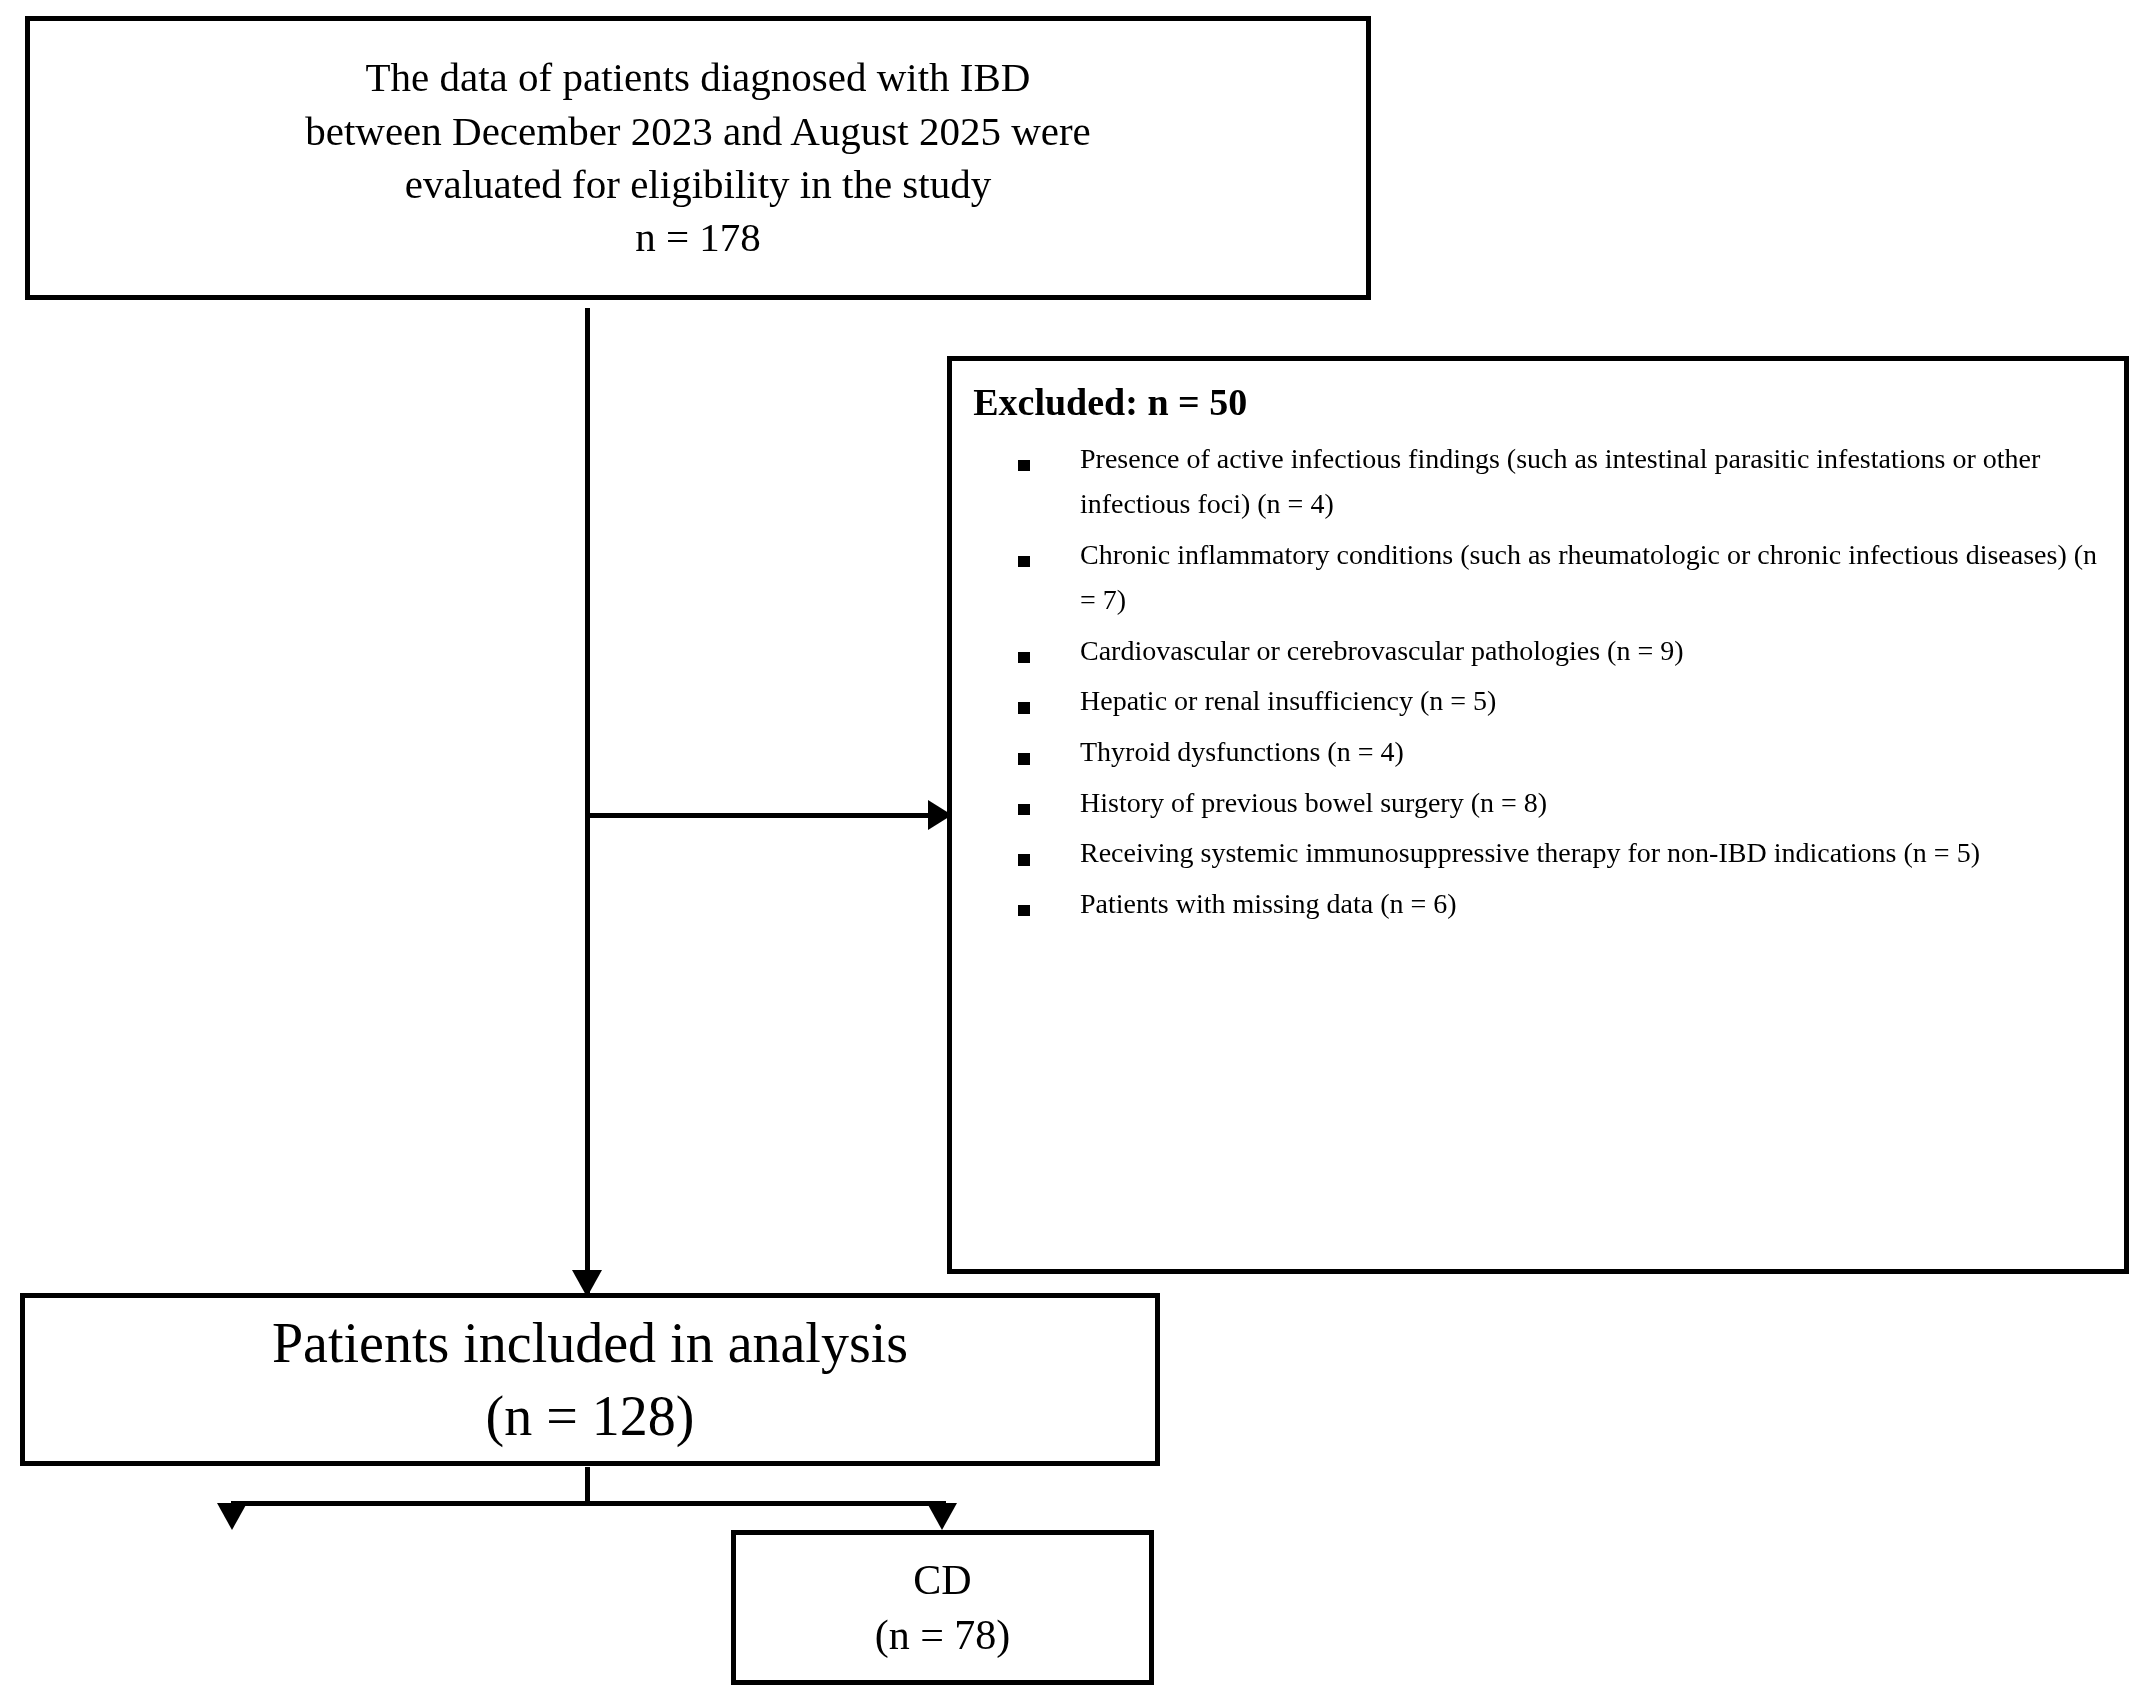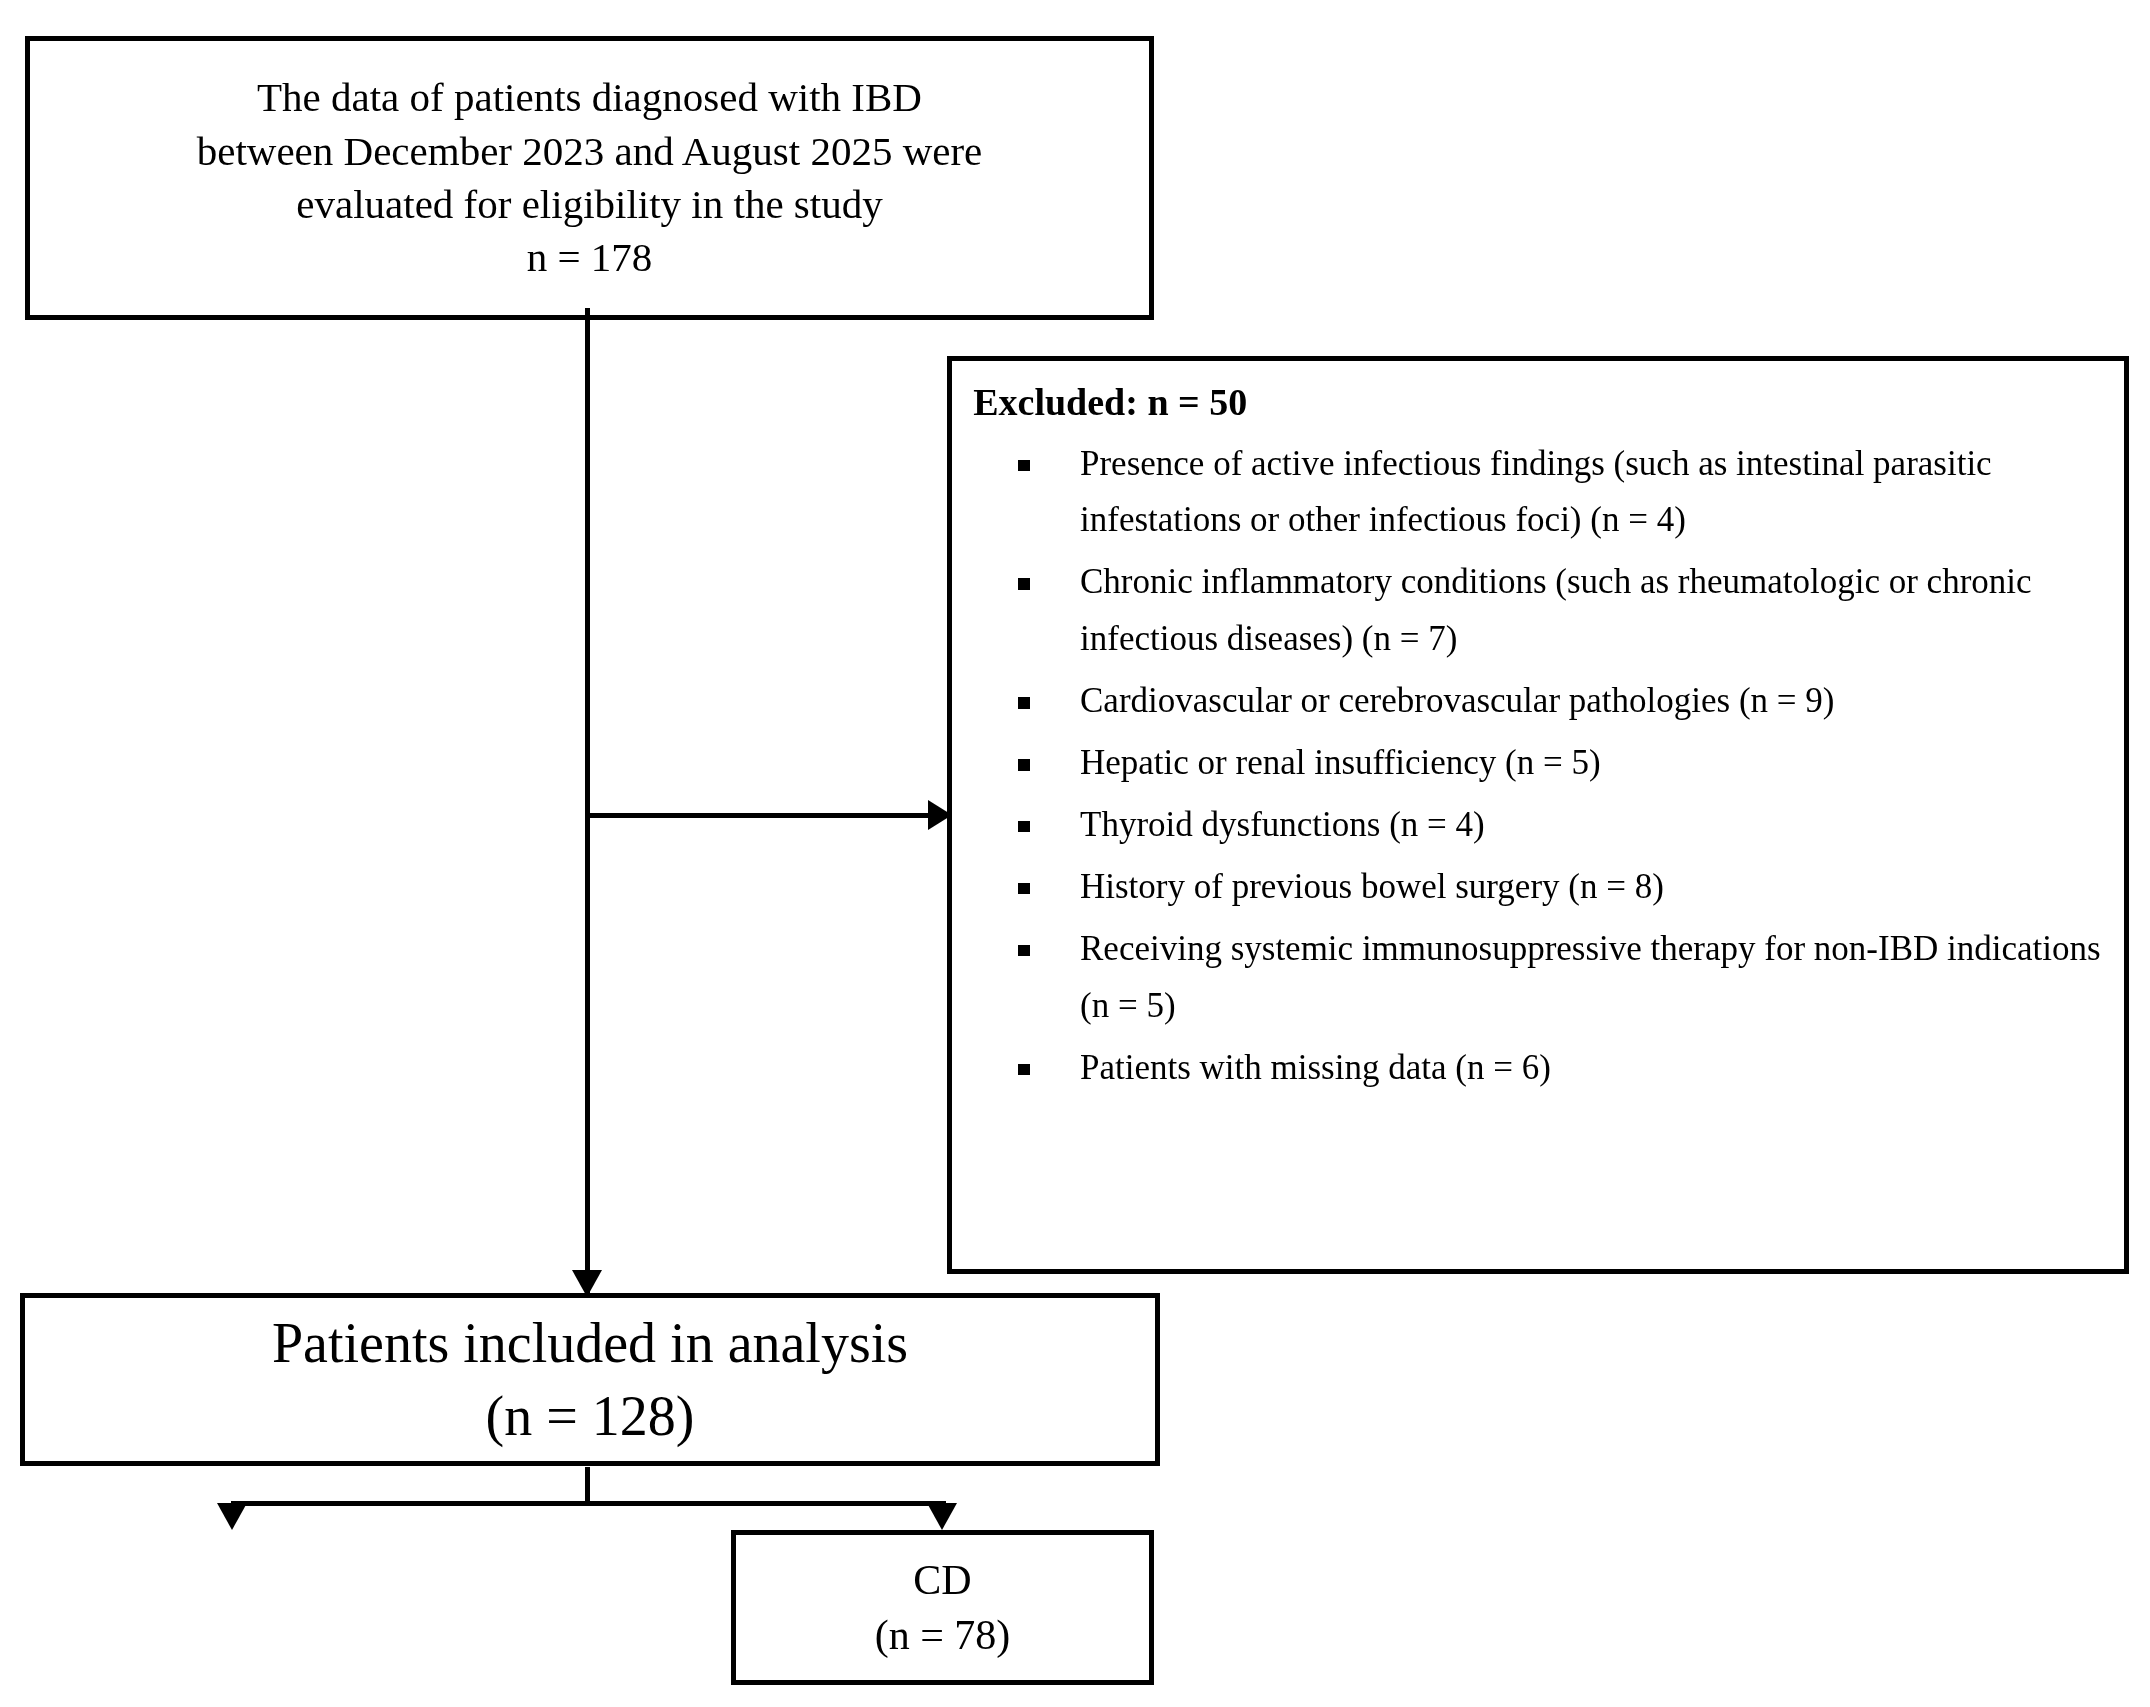--- a/index.html
+++ b/index.html
@@ -31,22 +31,22 @@
   .node-text {
     text-align: center;
     line-height: 1.30;
     white-space: pre-line;
     font-size: 40px;
   }
 
   
   #box-enrollment {
     left: 25px;
-    top: 36px;
-    width: 1129px;
+    top: 16px;
+    width: 1346px;
     height: 284px;
   }
   #box-enrollment .node-text { font-size: 41px; }
 
   
   #box-excluded {
     left: 947px;
     top: 356px;
     width: 1182px;
     height: 918px;
@@ -60,21 +60,21 @@
     margin: 3.2px 0 11.6px 3.2px;
     text-align: left;
   }
   #excluded-list {
     list-style: none;
     margin: 0;
     padding: 0;
   }
   #excluded-list li {
     position: relative;
-    font-size: 35px;
+    font-size: 28px;
     line-height: 1.62;
     padding-left: 110px;
     margin-bottom: 5.3px;
     text-align: left;
   }
   #excluded-list li .bullet-square {
     position: absolute;
     left: 48px;
     top: 24px;
     width: 11.6px;

